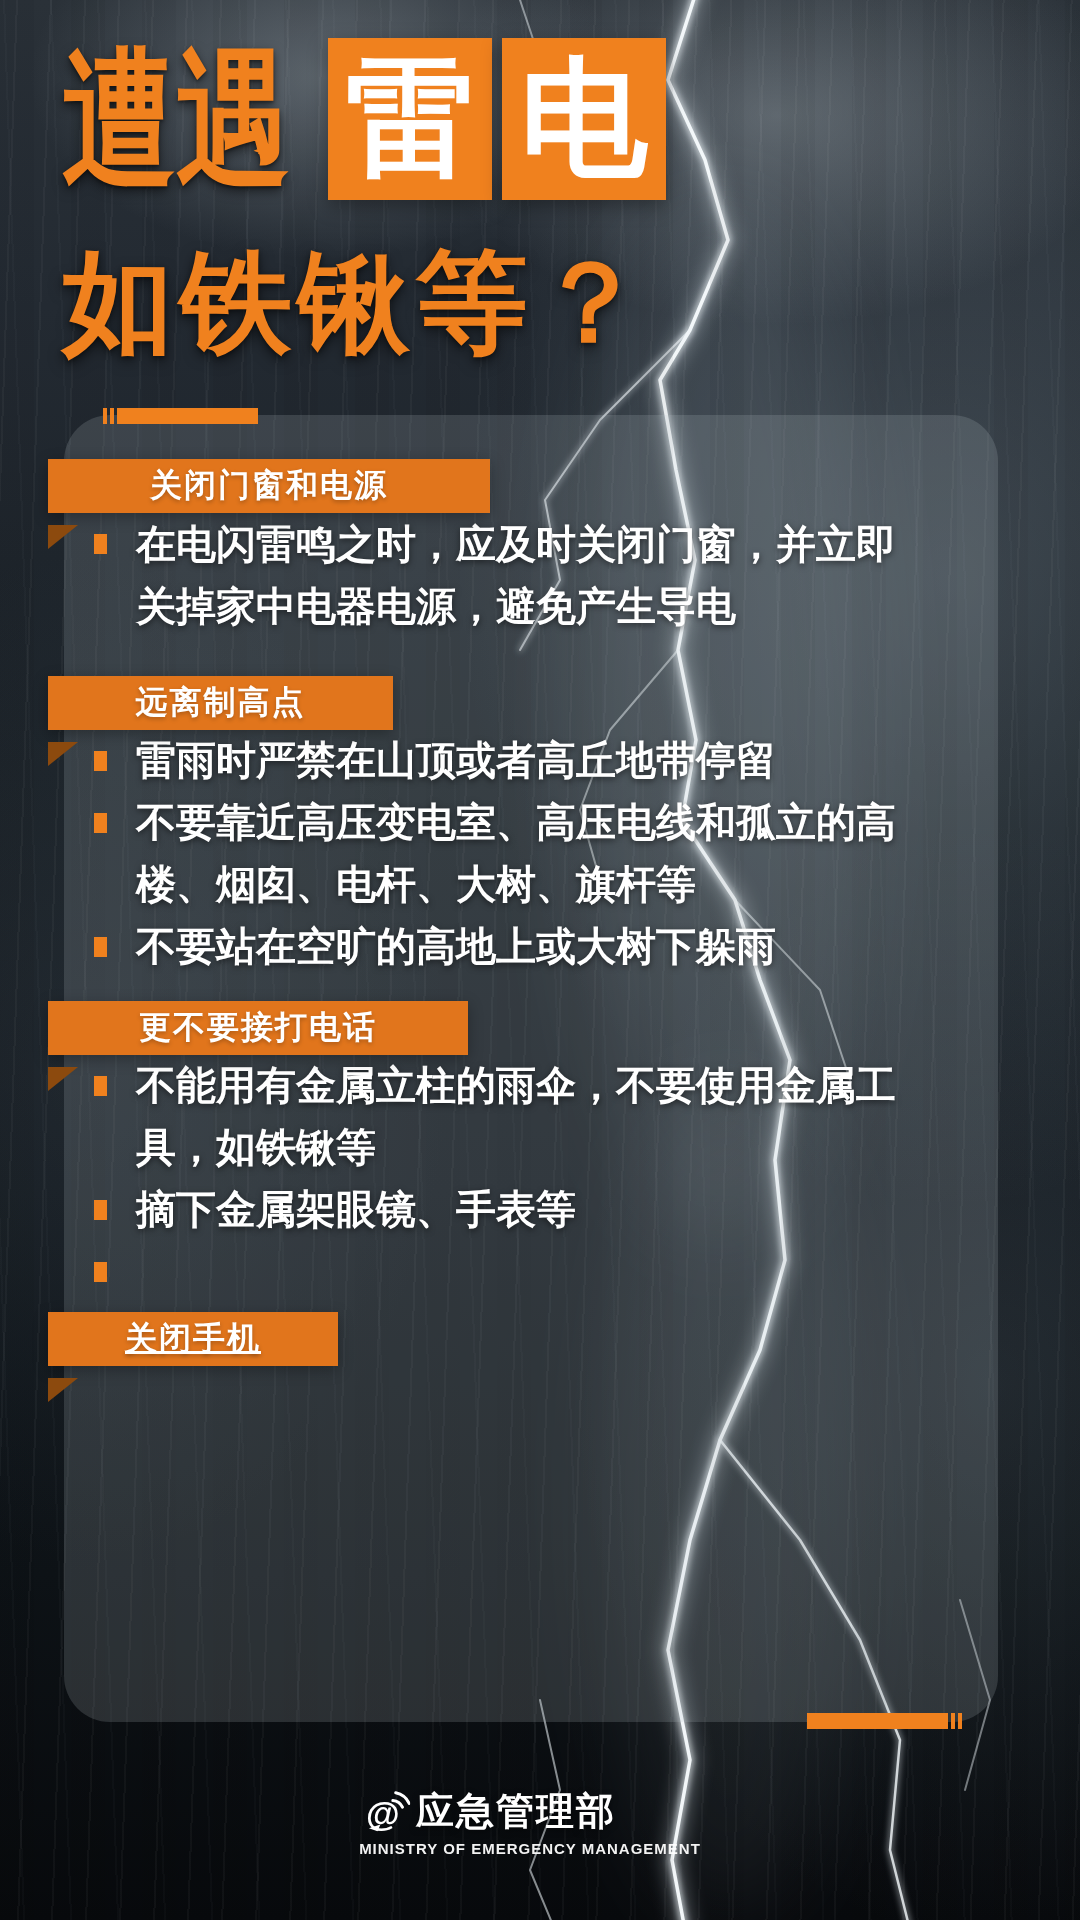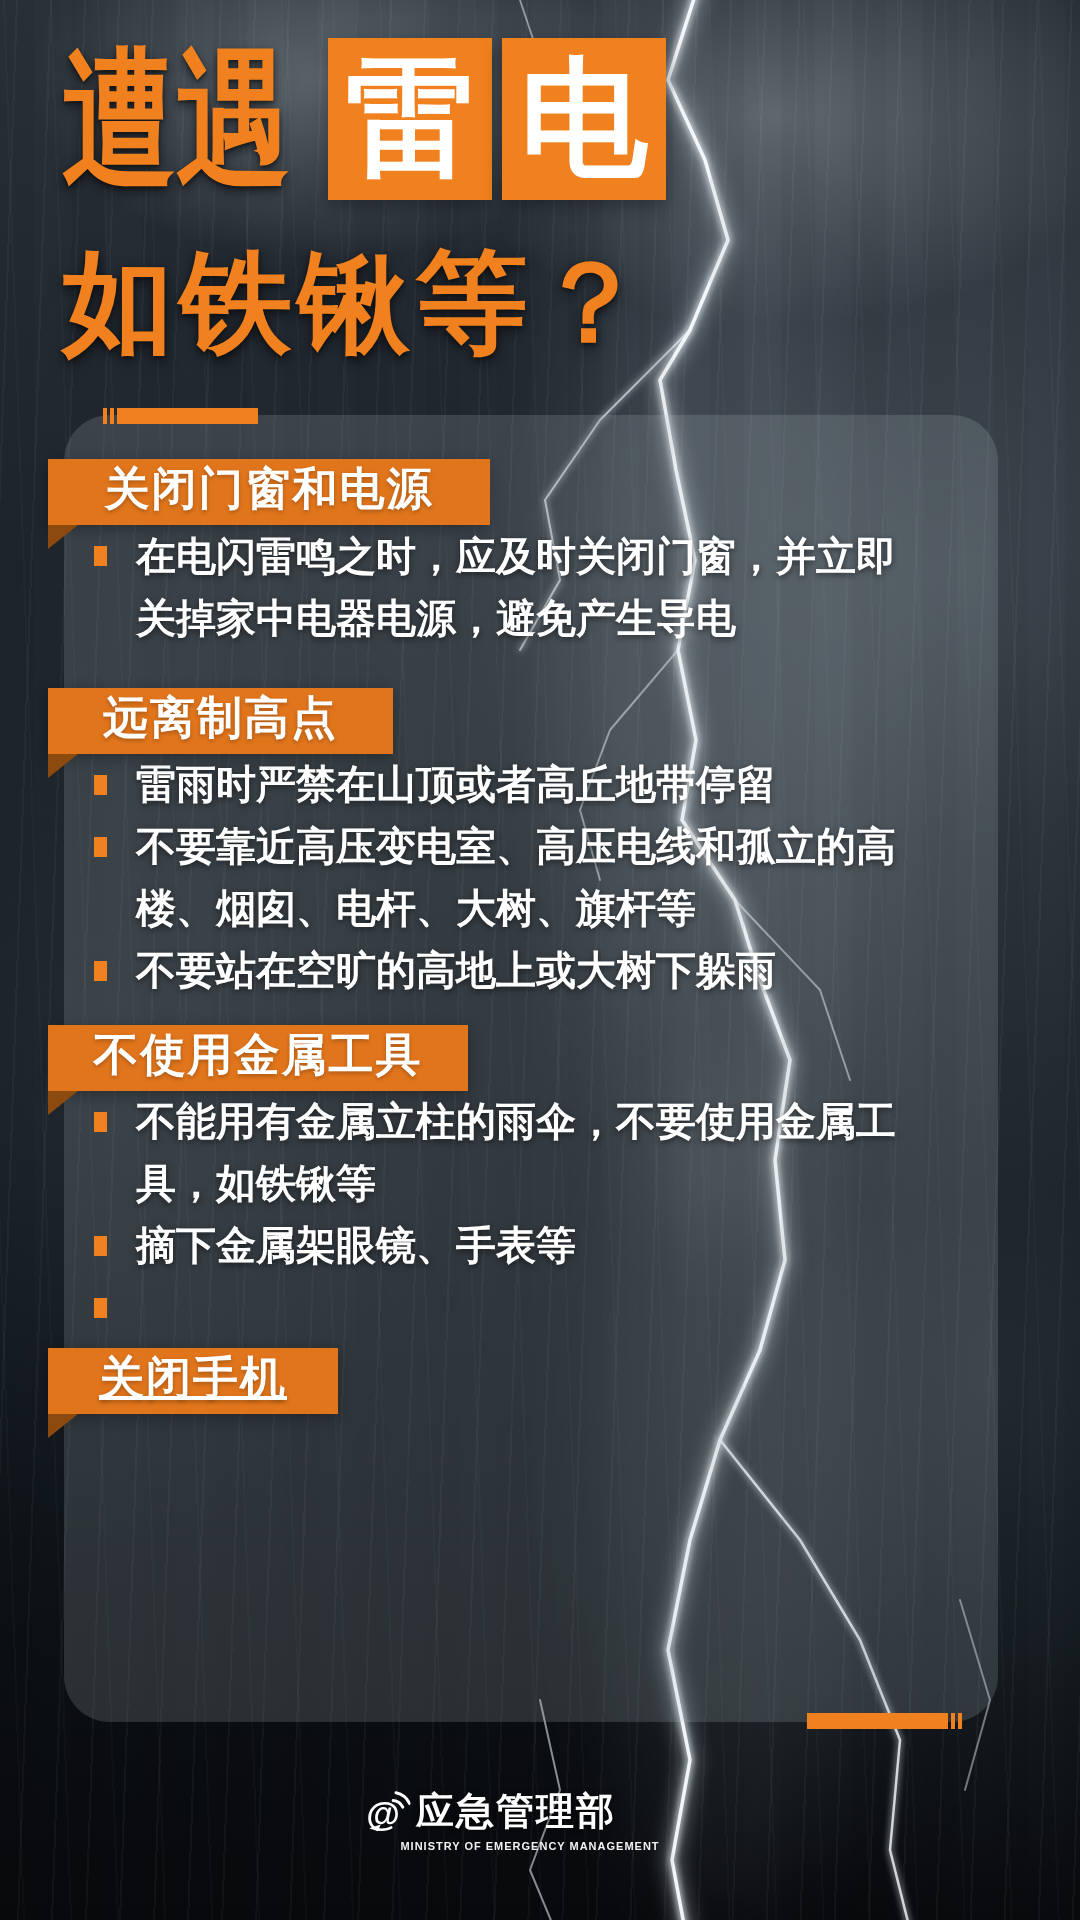--- a/index.html
+++ b/index.html
@@ -52,23 +52,23 @@
   .deco{position:absolute;z-index:2;display:flex;align-items:center;}
   .deco .tick{width:4px;height:16px;background:var(--accent_orange);margin-right:3px;}
   .deco .bar{width:141px;height:16px;background:var(--accent_orange);}
   .deco-top{left:103px;top:408px;}
   .deco-bottom{left:807px;top:1713px;}
   .deco-bottom .tick{margin-right:0;margin-left:3px;}
 
   
   .content{position:absolute;left:64px;top:415px;width:934px;z-index:2;}
   .ribbon{
-    position:relative;margin-left:-16px;height:66px;background:var(--ribbon_orange);
-    display:flex;align-items:flex-start;justify-content:center;
-    color:#fff;font-size:45px;font-weight:bold;letter-spacing:2px;
+    position:relative;margin-left:-16px;height:54px;background:var(--ribbon_orange);
+    display:flex;align-items:center;justify-content:center;
+    color:#fff;font-size:32px;font-weight:bold;letter-spacing:2px;
     text-shadow:0 2px 4px rgba(0,0,0,.25);
     box-shadow:0 4px 14px rgba(0,0,0,.30);
   }
   .fold{
     position:absolute;left:0;top:66px;width:0;height:0;
     border-top:24px solid var(--fold_brown);border-right:30px solid transparent;
   }
   .w1{width:442px;} .w2{width:345px;} .w3{width:420px;} .w4{width:290px;text-decoration:underline;}
   .mt44{margin-top:44px;} .mt39{margin-top:39px;} .mt34{margin-top:34px;}
   .mt33{margin-top:33px;font-family:Liberation Serif, serif;} .mt30{margin-top:30px;} .mt23{margin-top:23px;}
@@ -84,21 +84,21 @@
   }
 
   
   .footer{
     position:absolute;left:calc(50% - 50px);top:1786px;transform:translateX(-50%);
     z-index:2;display:flex;flex-direction:column;align-items:center;color:#fff;
   }
   .logo-row{display:flex;align-items:center;gap:6px;}
   .logo-name{font-size:38px;font-weight:bold;letter-spacing:2px;text-shadow:0 2px 6px rgba(0,0,0,.5);}
   .logo-sub{
-    font-size:11px;font-weight:bold;letter-spacing:1px;margin-top:3px;margin-left:80px;
+    font-size:15px;font-weight:bold;letter-spacing:1px;margin-top:3px;margin-left:80px;
     opacity:.95;white-space:nowrap;
   }
 </style>
 </head>
 <body>
 
 <div class="poster">
 
   <svg class="bolt-svg" width="1080" height="1920" viewBox="0 0 1080 1920" xmlns="http://www.w3.org/2000/svg">
     <defs>
@@ -187,21 +187,21 @@
         <span class="bullet-marker"></span>
         <span class="bullet-text">不要靠近高压变电室、高压电线和孤立的高楼、烟囱、电杆、大树、旗杆等</span>
       </li>
       <li>
         <span class="bullet-marker"></span>
         <span class="bullet-text">不要站在空旷的高地上或大树下躲雨</span>
       </li>
     </ul>
 
     <div class="ribbon w3 mt23">
-      <span>不使用金属工具</span>
+      <span>更不要接打电话</span>
       <span class="fold"></span>
     </div>
     <ul class="bullets mt33">
       <li>
         <span class="bullet-marker"></span>
         <span class="bullet-text">不能用有金属立柱的雨伞，不要使用金属工具，如铁锹等</span>
       </li>
       <li>
         <span class="bullet-marker"></span>
         <span class="bullet-text">摘下金属架眼镜、手表等</span>

